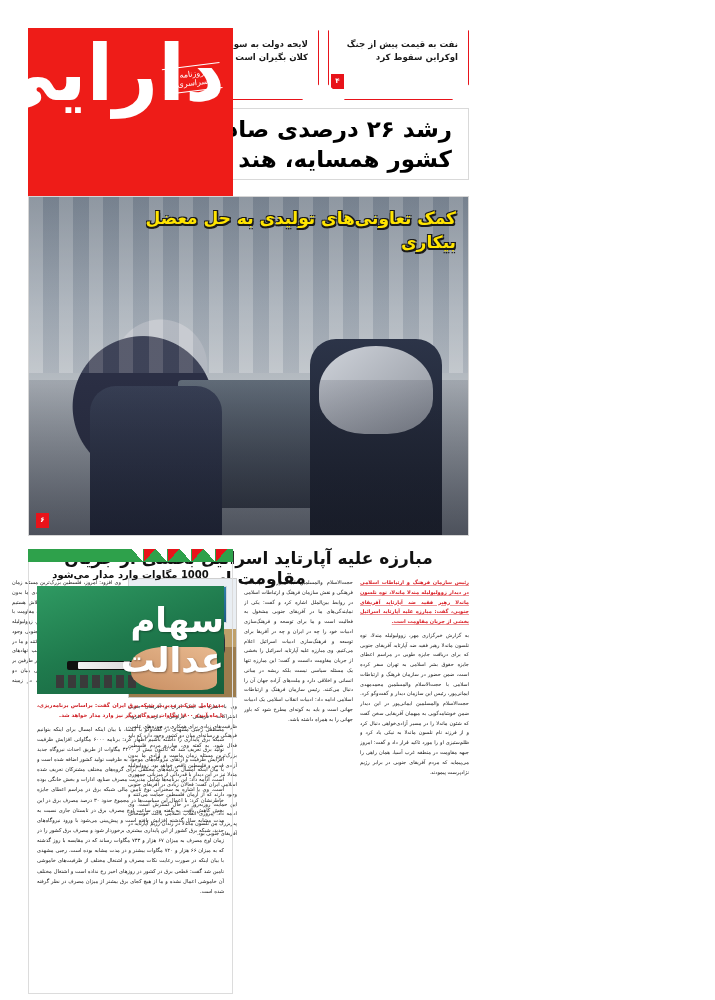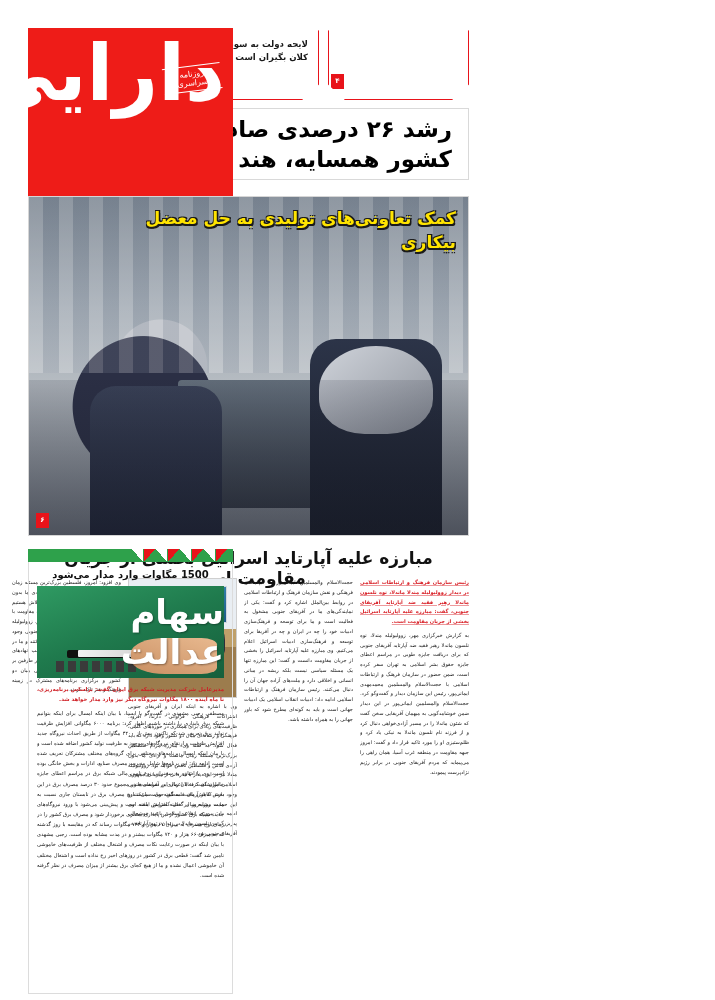--- a/index.html
+++ b/index.html
@@ -342,21 +342,21 @@
   }
   .rl-kicker {
     font-size: 10px;
     font-weight: bold;
     text-align: center;
     color: #111;
     margin-bottom: 6px;
   }
   .rl-photo {
     width: 100%;
-    height: 92px;
+    height: 108px;
     position: relative;
     overflow: hidden;
     background: #0f766e;
     margin-bottom: 6px;
   }
   .rl-photo-word {
     position: absolute;
     inset: 0;
     display: flex;
     align-items: center;
@@ -457,20 +457,21 @@
     background: repeating-linear-gradient(90deg,#3a3a3a 0 8px, transparent 8px 12px);
   }
 </style>
 </head>
 <body>
 
 <div class="page">
 
   <div class="teaser-strip">
     <div class="teaser">
+      <div class="teaser-inner">نفت به قیمت پیش از جنگ اوکراین سقوط کرد</div>
       <div class="teaser-badge">۴</div>
     </div>
     <div class="teaser">
       <div class="teaser-inner">لایحه دولت به سود وام کلان بگیران است</div>
       <div class="teaser-badge">۳</div>
     </div>
     <div class="teaser">
       <div class="teaser-inner">تولید ناخالص داخلی از درآمد سرانه خانوارها پیشی گرفت</div>
       <div class="teaser-badge">۲</div>
     </div>
@@ -559,21 +560,21 @@
           <i class="tri-white-d"></i>
         <i class="tri-red-d"></i>
           <i class="tri-white-d"></i>
         <i class="tri-red-d"></i>
           <i class="tri-white-d"></i>
         <i class="tri-red-d"></i>
           <i class="tri-white-d"></i>
       </div>
     </div>
     <div class="rl-box">
-      <div class="rl-kicker">1500 مگاوات وارد مدار می‌شود</div>
+      <div class="rl-kicker">1000 مگاوات وارد مدار می‌شود</div>
       <div class="rl-photo">
         <div class="sim sim-atm">
           <div class="atm-slot"></div>
           <div class="atm-card"></div>
           <div class="atm-keys"></div>
           <div class="atm-hand"></div>
         </div>
         <div class="rl-photo-word">سهام عدالت</div>
       </div>
       <div class="rl-lead">مدیرعامل شرکت مدیریت شبکه برق ایران گفت: براساس برنامه‌ریزی، تا ماه آینده ۱۸۰۰ مگاوات نیروگاه دیگر نیز وارد مدار خواهد شد.</div>

